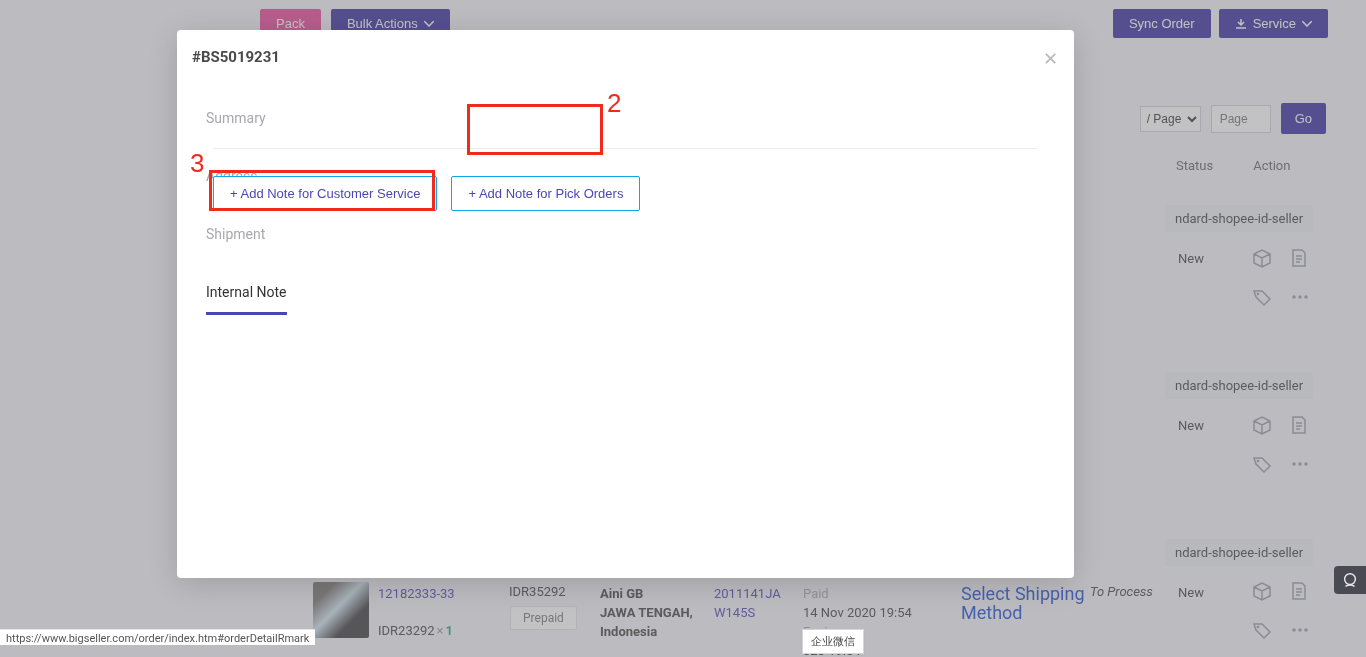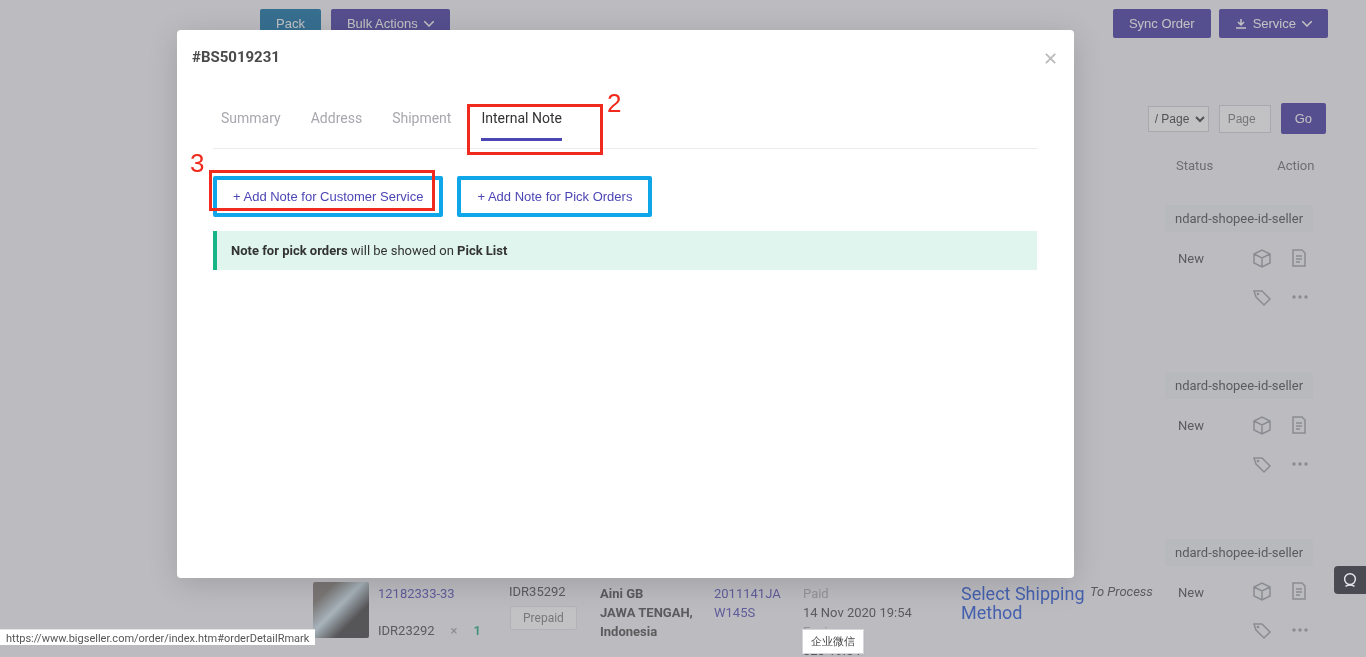--- a/index.html
+++ b/index.html
@@ -29,21 +29,21 @@
   .btn {
     display: inline-flex;
     align-items: center;
     padding: 7px 16px;
     border-radius: 2px;
     font-size: 13px;
     cursor: pointer;
     border: none;
     white-space: nowrap;
   }
-  .btn-pack { background: #0369a1; color: #fff; }
+  .btn-pack { background: #ec4899; color: #fff; }
   .btn-bulk { background: #3a2f9e; color: #fff; }
   .btn-sync { background: #3a2f9e; color: #fff; }
   .btn-export { background: #3a2f9e; color: #fff; }
   .btn .caret-down { margin-left: 6px; }
   .btn .dl-icon { margin-right: 6px; }
   
   .right-toolbar {
     position: absolute;
     top: 9px;
     right: 38px;
@@ -60,42 +60,42 @@
     align-items: center;
   }
   .page-select {
     font-size: 12px;
     padding: 4px 2px;
     border: 1px solid #d0d0d8;
     background: #fff;
     color: #333;
   }
   .page-input {
-    width: 52px;
+    width: 60px;
     padding: 6px 8px;
     border: 1px solid #d0d0d8;
     font-size: 12px;
     color: #999;
     background:#fff;
   }
   .go-btn {
     background: #3a2f9e;
     color: #fff;
     border: none;
     padding: 8px 14px;
     font-size: 13px;
     border-radius: 2px;
   }
 
   .th-row {
     position: absolute;
     top: 158px;
     left: 1176px;
     display: flex;
-    gap: 64px;
+    gap: 40px;
     font-size: 13px;
     color: #666;
     align-items: center;
   }
   
   .row-1 { top: 205px; }
   .row-2 { top: 372px; }
   .row-3 { top: 539px; }
   .bg-row-badge {
     position: absolute;
@@ -136,21 +136,21 @@
     color: #4c46b5;
     line-height: 19px;
   }
   .r3-price {
     position: absolute;
     left: 378px; top: 623px;
     font-size: 13px;
     color: #444;
     display: flex;
     align-items: center;
-    gap: 16px;
+    gap: 2px;
   }
   .r3-price .x { color: #999; }
   .r3-price .q { color: #18a77c; font-weight: 600; }
   .r3-amount {
     position: absolute;
     left: 509px; top: 584px;
     font-size: 13px;
     color: #444;
   }
   .r3-prepaid {
@@ -228,23 +228,24 @@
   }
   .modal-close {
     position: absolute;
     right: 16px; top: 18px;
     color: #bbb;
     font-size: 18px;
     cursor: pointer;
   }
   .tabs {
     position: absolute;
-    left: 44px; top: 80px;
+    left: 29px; top: 80px;
     display: flex;
     gap: 30px;
+    flex-direction: column;
   }
   .tab {
     font-size: 14px;
     color: #a7a7ae;
     padding-bottom: 12px;
     cursor: pointer;
   }
   .tab.active {
     color: #333;
     border-bottom: 3px solid #4c46b5;
@@ -255,21 +256,21 @@
     top: 118px;
     border-top: 1px solid #ececf0;
   }
   .add-buttons {
     position: absolute;
     left: 36px; top: 146px;
     display: flex;
     gap: 14px;
   }
   .add-btn {
-    border: 4px solid #0ea5e9;
+    border: 1px solid #0ea5e9;
     color: #4c46b5;
     background: #fff;
     padding: 9px 16px;
     font-size: 13px;
     border-radius: 2px;
     cursor: pointer;
   }
   .info-banner {
     position: absolute;
     left: 36px; right: 37px;
@@ -514,23 +515,20 @@
     <div class="tab">Shipment</div>
     <div class="tab active">Internal Note</div>
   </div>
   <div class="tab-divider"></div>
 
   <div class="add-buttons">
     <button class="add-btn">+ Add Note for Customer Service</button>
     <button class="add-btn">+ Add Note for Pick Orders</button>
   </div>
 
-  <div class="info-banner">
-    <b>Note for pick orders</b><span> will be showed on </span><b>Pick List</b>
-  </div>
 
   <div class="anno anno2"></div>
   <div class="anno anno3"></div>
   <div class="anno-num num2">2</div>
   <div class="anno-num num3">3</div>
 </div>
 
 <div class="statusbar">https://www.bigseller.com/order/index.htm#orderDetailRmark</div>
 <div class="wechat-pop">企业微信</div>
 <div class="support">

